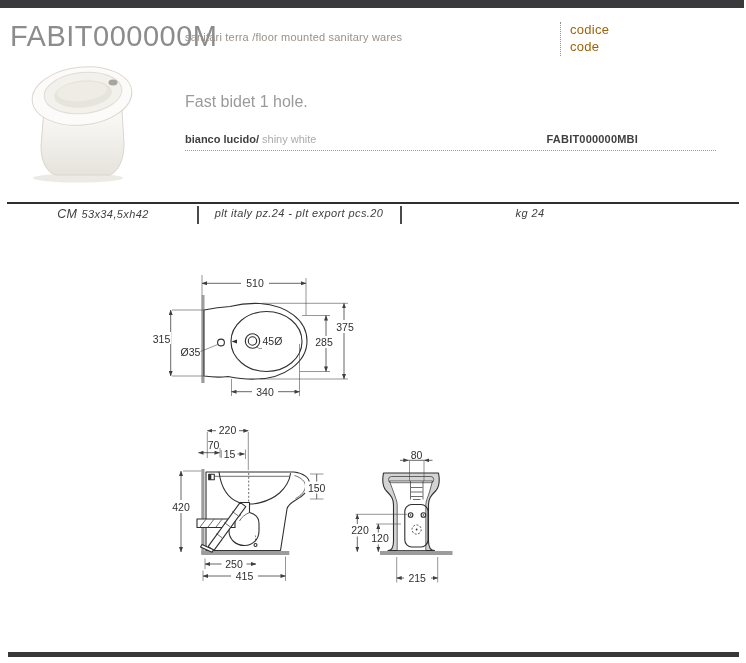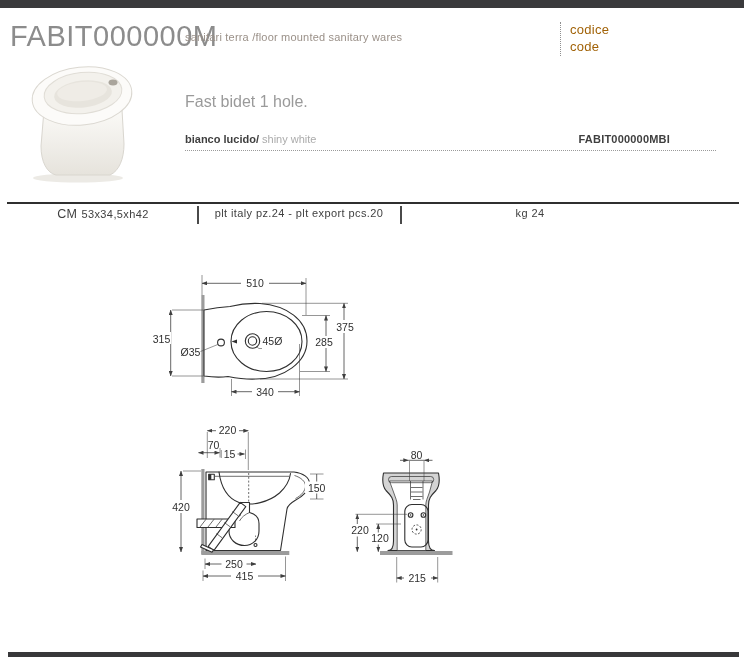--- a/index.html
+++ b/index.html
@@ -12,24 +12,24 @@
   .codebox{position:absolute;left:560px;top:22px;border-left:1px dotted #8f8f8f;
            padding-left:9px;font-size:13px;color:#a16207;line-height:1.3;letter-spacing:.3px;}
   .photo{position:absolute;left:16px;top:58px;width:120px;height:128px;}
   .desc{position:absolute;left:185px;top:92px;font-size:12.5px;line-height:1.25;}
   .desc .it{color:#3f3f3f;font-weight:bold;}
   .desc .en{color:#9a9a9a;font-size:16px;}
   .colorline{position:absolute;left:185px;top:133px;width:531px;border-bottom:1px dotted #9a9a9a;
              padding-bottom:5px;display:flex;justify-content:space-between;align-items:flex-end;font-size:11px;}
   .cit{font-weight:bold;color:#3f3f3f;}
   .cen{color:#ababab;}
-  .ccode{font-weight:bold;color:#3f3f3f;margin-right:46px;letter-spacing:.2px;}
+  .ccode{font-weight:bold;color:#3f3f3f;margin-right:78px;letter-spacing:.2px;}
   .specline{position:absolute;left:7px;top:202px;width:732px;border-top:2px solid #2f2f2f;height:0;}
   .spec-cell{position:absolute;top:207px;font-size:11px;color:#3f3f3f;transform:translateX(-50%);
-             white-space:nowrap;letter-spacing:.4px;}
+             white-space:nowrap;letter-spacing:.4px;font-style:italic;}
   .spec-cell .unit{font-size:12.5px;margin-right:4px;}
   .spec-sep{position:absolute;top:206px;width:2px;height:18px;background:#4a4a4a;}
   .drawings{position:absolute;left:0;top:240px;width:746px;height:380px;}
   .footer{position:absolute;right:8px;top:635px;font-size:11px;letter-spacing:.2px;white-space:nowrap;}
   .footer .dark{color:#3f3f3f;}
   .footer .light{color:#ababab;}
   .footer .gap{display:inline-block;width:8px;}
   .botbar{position:absolute;left:8px;top:652px;width:731px;height:5px;background:#38383a;}
   
   svg{font-family:"Liberation Sans",sans-serif;}

